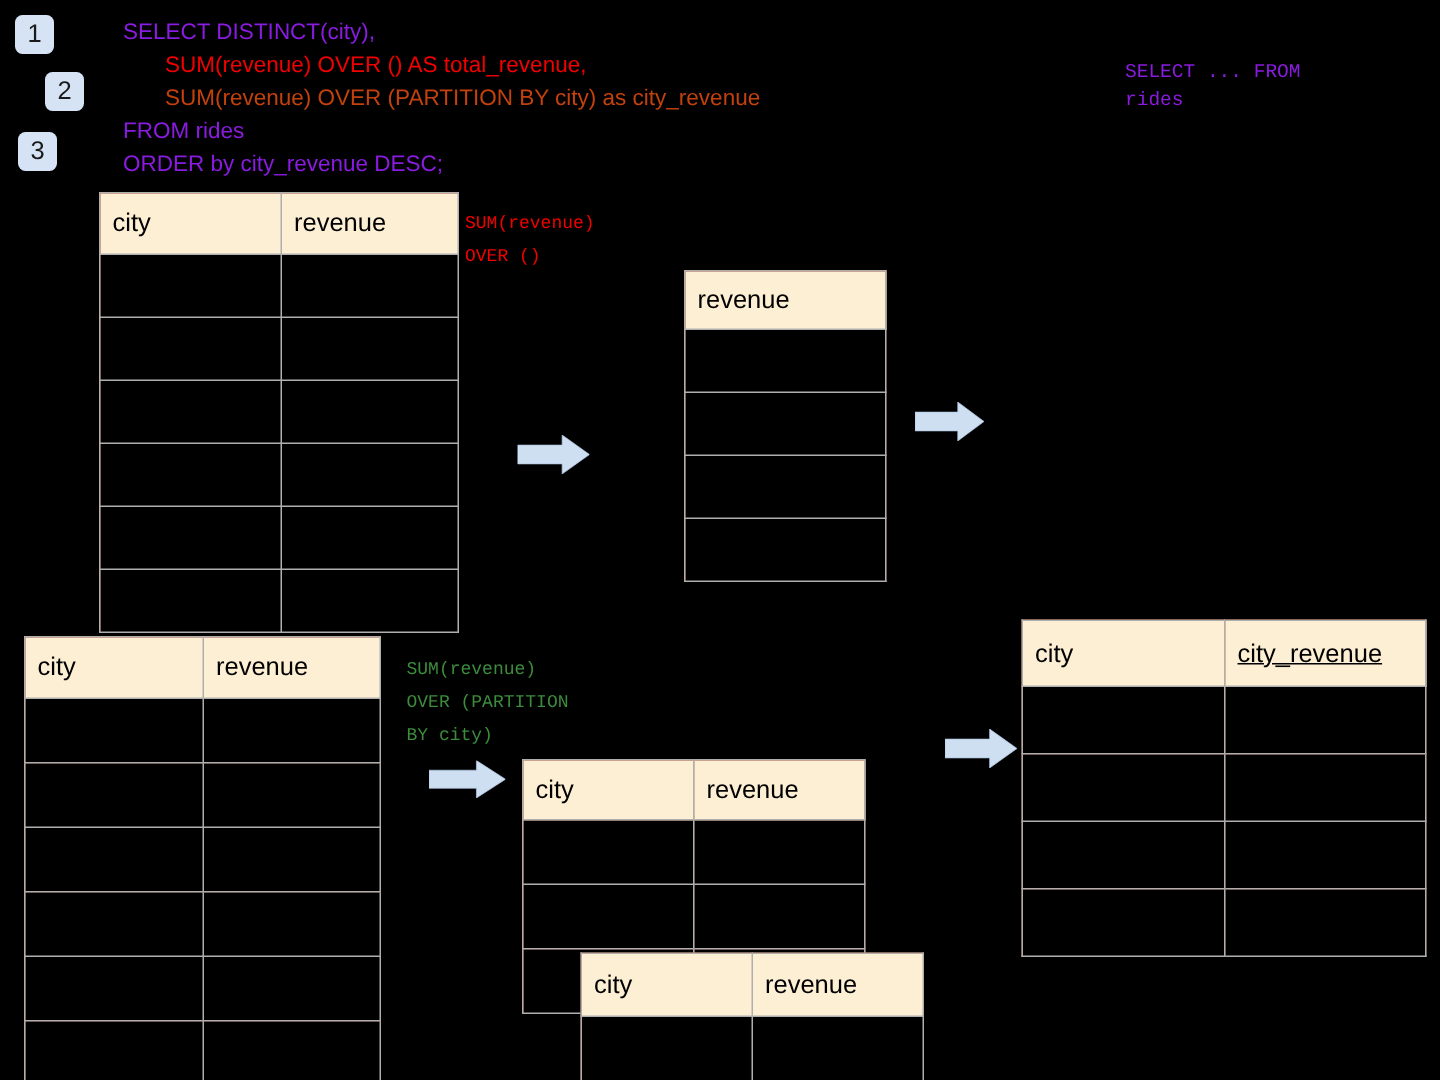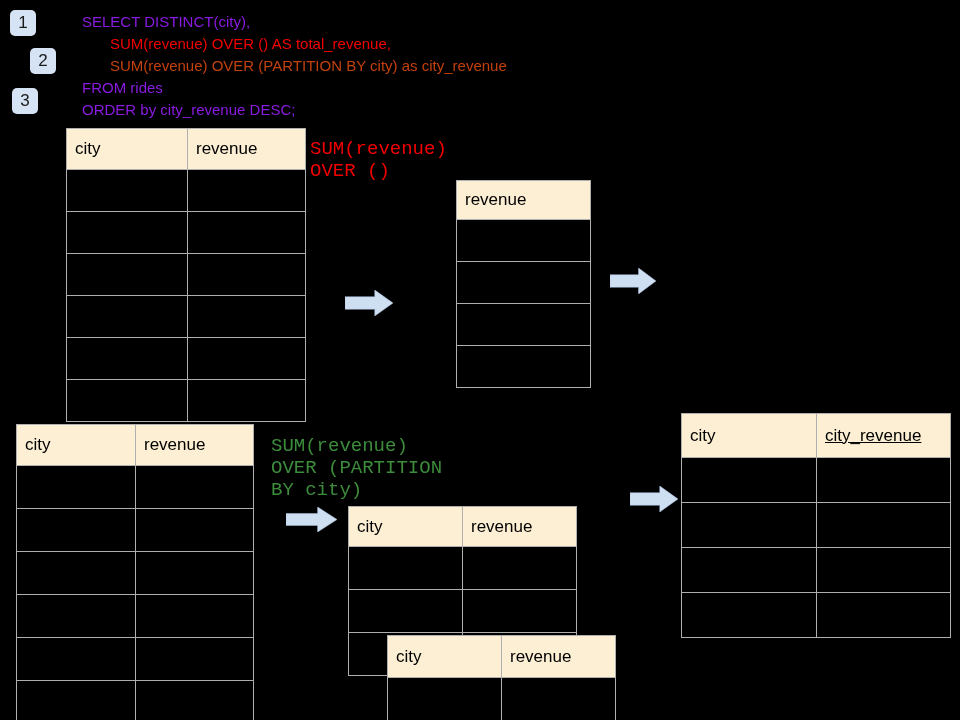--- a/index.html
+++ b/index.html
@@ -41,21 +41,21 @@
     letter-spacing: 0px;
   }
   .code-violet { color: #8A1BE0; }
   .code-red    { color: #F20000; }
   .code-green  { color: #c2410c; }
 
   
   .annot {
     position: absolute;
     font-family: "Liberation Mono", monospace;
-    font-size: 19px;
+    font-size: 12px;
     line-height: 22px;
     white-space: pre;
   }
   .annot-red   { color: #F20000; }
   .annot-green { color: #3C8C3C; }
   .annot-violet{ color: #8A1BE0; font-size: 13px; line-height: 19px; }
 
   
   .tbl {
     position: absolute;
@@ -92,20 +92,22 @@
 <div id="canvas">
 
   <div id="badges-layer">
       <div class="badge" style="left: 10px; top: 10px;">1</div>
       <div class="badge" style="left: 30px; top: 48px;">2</div>
       <div class="badge" style="left: 12px; top: 88px;">3</div>
     </div>
 
   <div class="code" id="sql-block" style="left:82px; top:11px;"><div class="code-violet" style="padding-left: 0px;">SELECT DISTINCT(city),</div><div class="code-red" style="padding-left: 28px;">SUM(revenue) OVER () AS total_revenue,</div><div class="code-green" style="padding-left: 28px;">SUM(revenue) OVER (PARTITION BY city) as city_revenue</div><div class="code-violet" style="padding-left: 0px;">FROM rides</div><div class="code-violet" style="padding-left: 0px;">ORDER by city_revenue DESC;</div></div>
 
+  <div class="annot annot-violet" style="left:750px; top:38px;">SELECT ... FROM
+rides</div>
 
   <div class="annot annot-red" style="left:310px; top:138px;">SUM(revenue)
 OVER ()</div>
 
   <div class="annot annot-green" style="left:271px; top:435px;">SUM(revenue)
 OVER (PARTITION
 BY city)</div>
 
   <div id="tables-layer">
       <table class="tbl" style="left: 66px; top: 128px;">

